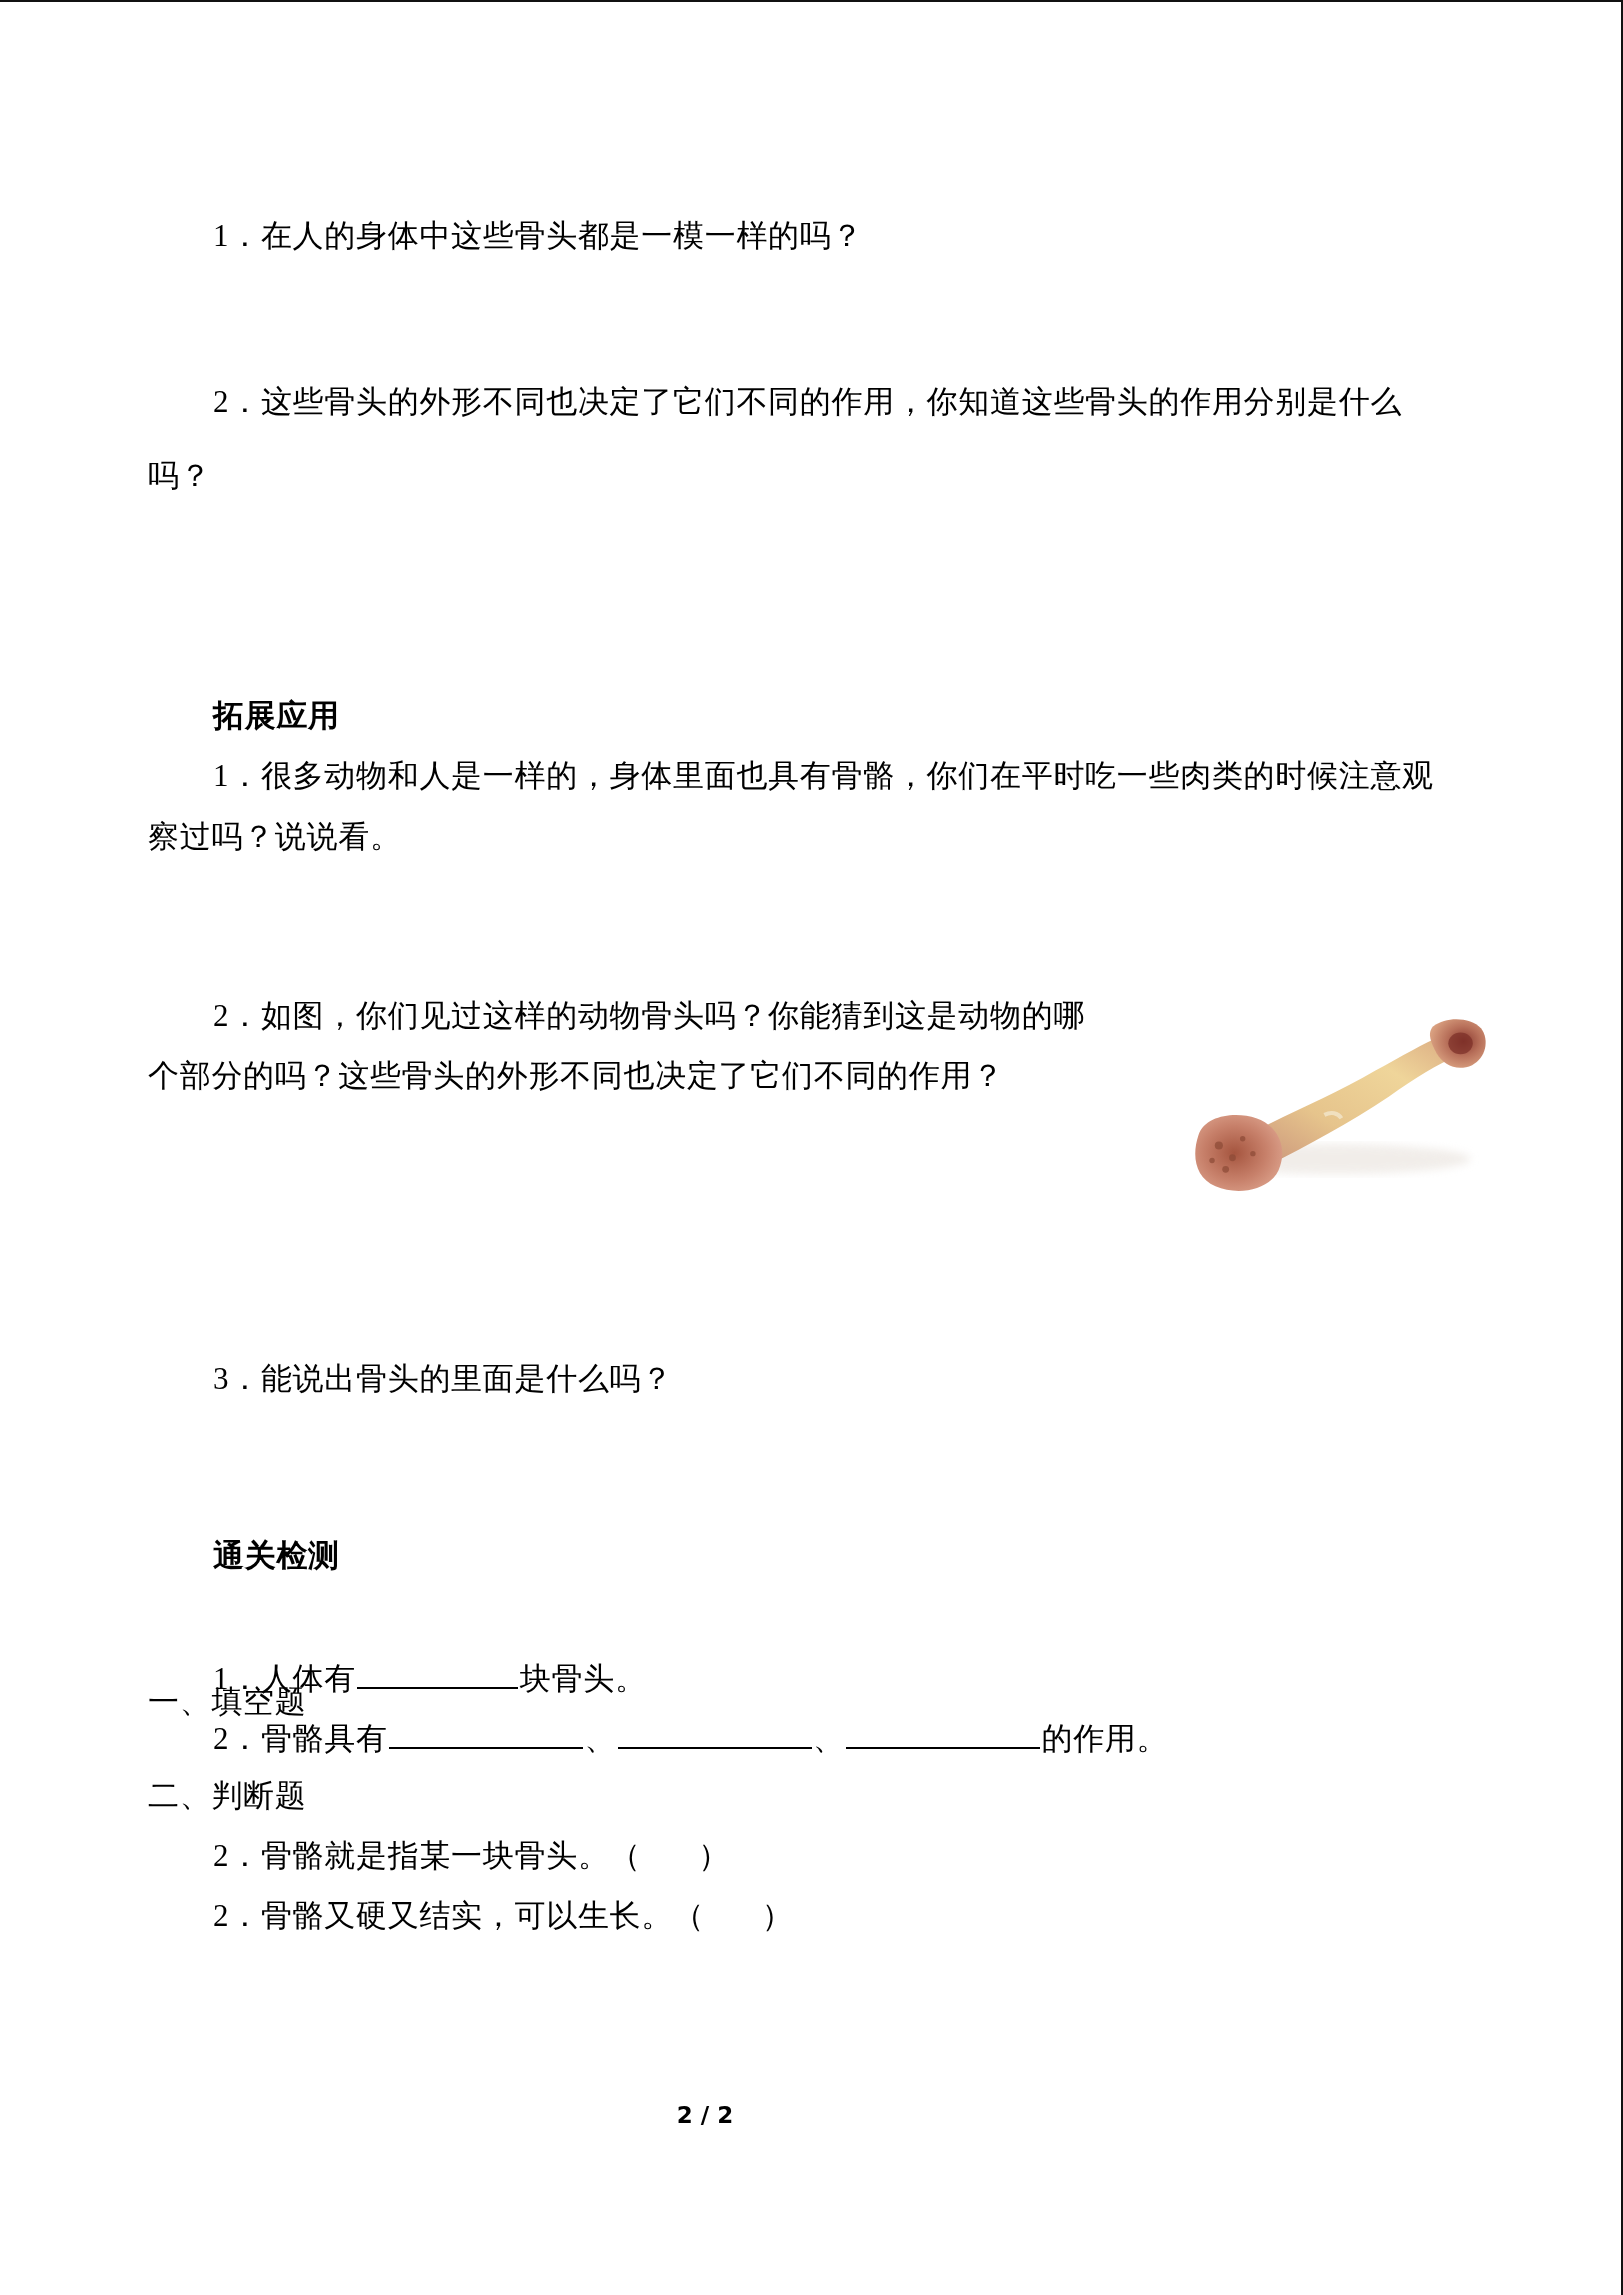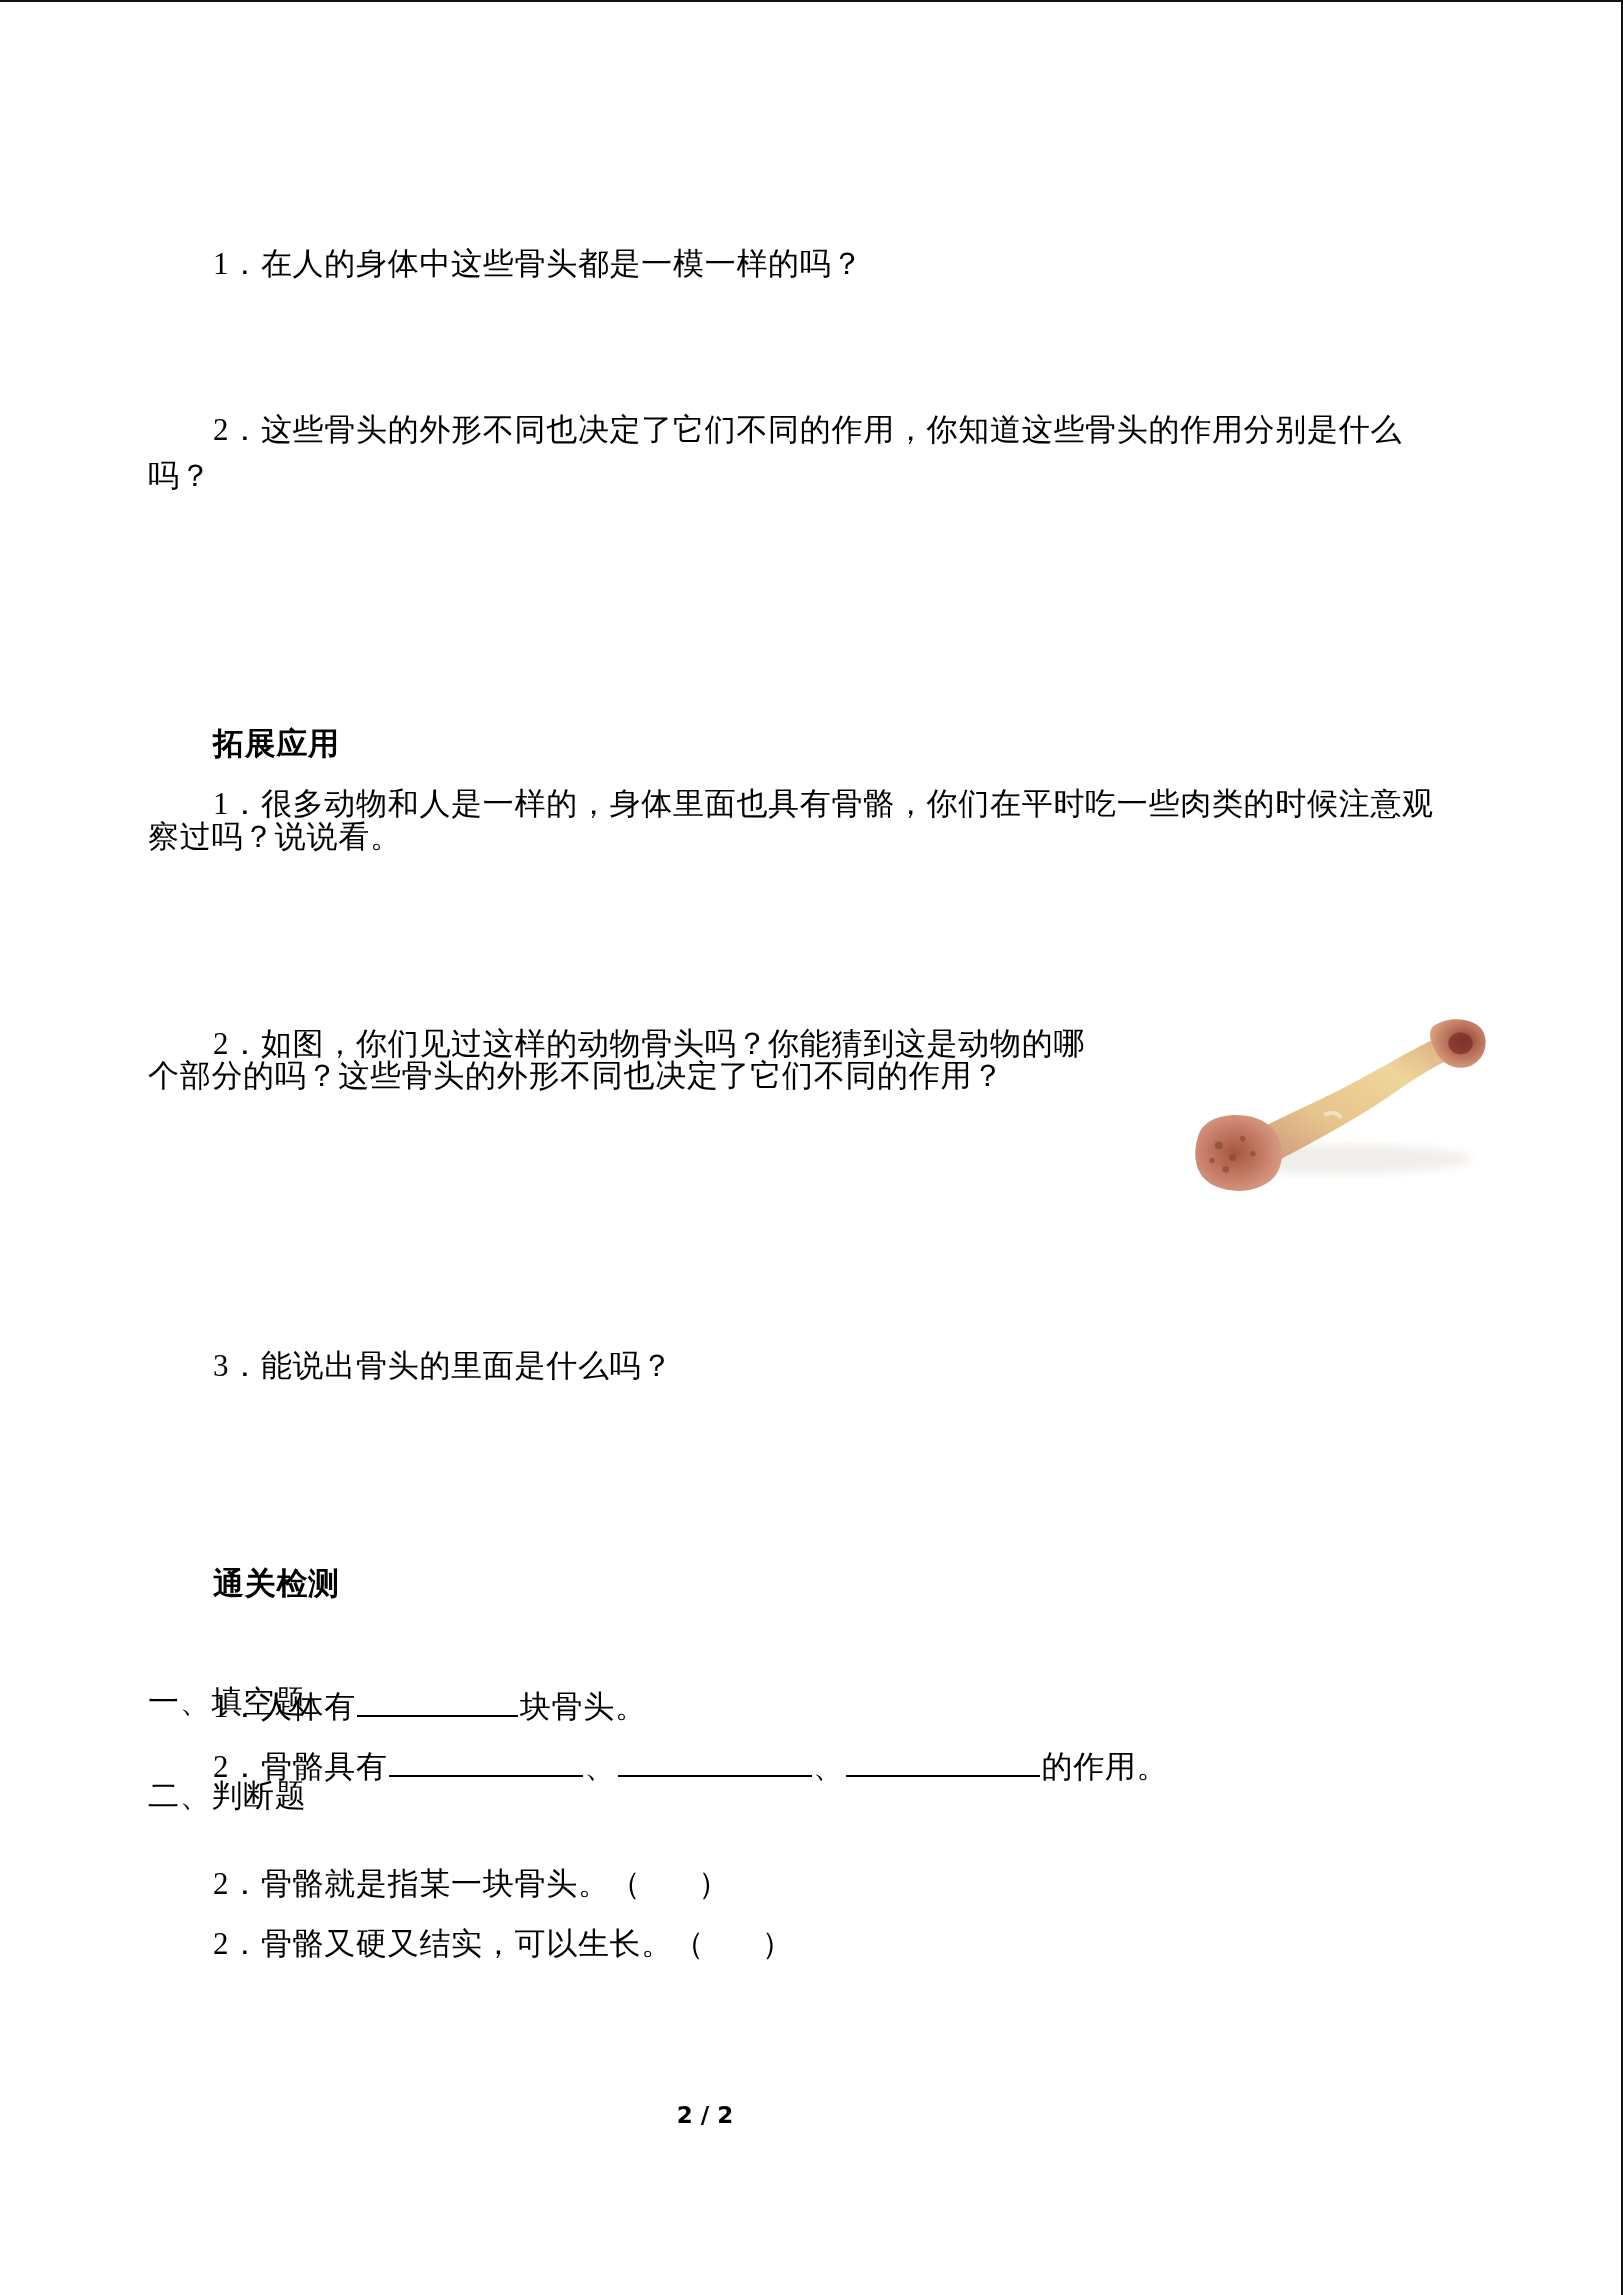--- a/index.html
+++ b/index.html
@@ -7,21 +7,21 @@
     width: 1623px; height: 2295px; position: relative; overflow: hidden;
     font-family: "Liberation Serif", "DejaVu Serif", serif;
     color: #000000;
   }
   .page-border-top { position: absolute; left: 0; top: 0; width: 1623px; height: 2px; background: #111111; }
   .page-border-right { position: absolute; right: 0; top: 0; width: 2px; height: 2295px; background: #111111; }
   .line {
     position: absolute; font-size: 31px; line-height: 38px; white-space: nowrap;
     letter-spacing: 0.7px;
   }
-  .indent { left: 213px; margin-top: 28px; }
+  .indent { left: 213px; }
   .flush { left: 148px; }
   .heading { font-weight: bold; }
   .blank {
     display: inline-block; border-bottom: 2px solid #000; height: 30px; vertical-align: baseline;
     margin: 0 1.4px;
   }
   .paren-gap { display: inline-block; width: 57px; }
   .bone-figure {
     position: absolute; left: 1178px; top: 975px; width: 320px; height: 232px;
   }
@@ -80,21 +80,21 @@
       <circle cx="95" cy="240" r="4"></circle>
         <circle cx="70" cy="285" r="5"></circle>
       <circle cx="110" cy="262" r="4"></circle>
         <circle cx="50" cy="272" r="4"></circle>
     </g>
     <ellipse cx="415" cy="100" rx="18" ry="16" fill="#7a2e26" opacity="0.7"></ellipse>
     <path d="M215 205 C225 200 235 202 240 210" stroke="#f3e6cc" stroke-width="6" fill="none" opacity="0.8"></path>
   </svg>
 </div>
 
-<div class="line indent" style="top:1319px;">3．能说出骨头的里面是什么吗？</div>
+<div class="line indent" style="top:1360px;">3．能说出骨头的里面是什么吗？</div>
 
 <div class="line indent heading" style="top:1537px;">通关检测</div>
 <div class="line flush" style="top:1683px;text-align:right;">一、填空题</div>
 
 <div class="line indent" style="top:1657px;">
   <span>1．人体有</span><span class="blank" style="width:161px;"></span><span>块骨头。</span>
 </div>
 
 <div class="line indent" style="top:1717px;">
   <span>2．骨骼具有</span><span class="blank" style="width:194px;"></span><span>、</span><span class="blank" style="width:194px;"></span><span>、</span><span class="blank" style="width:194px;"></span><span>的作用。</span>

